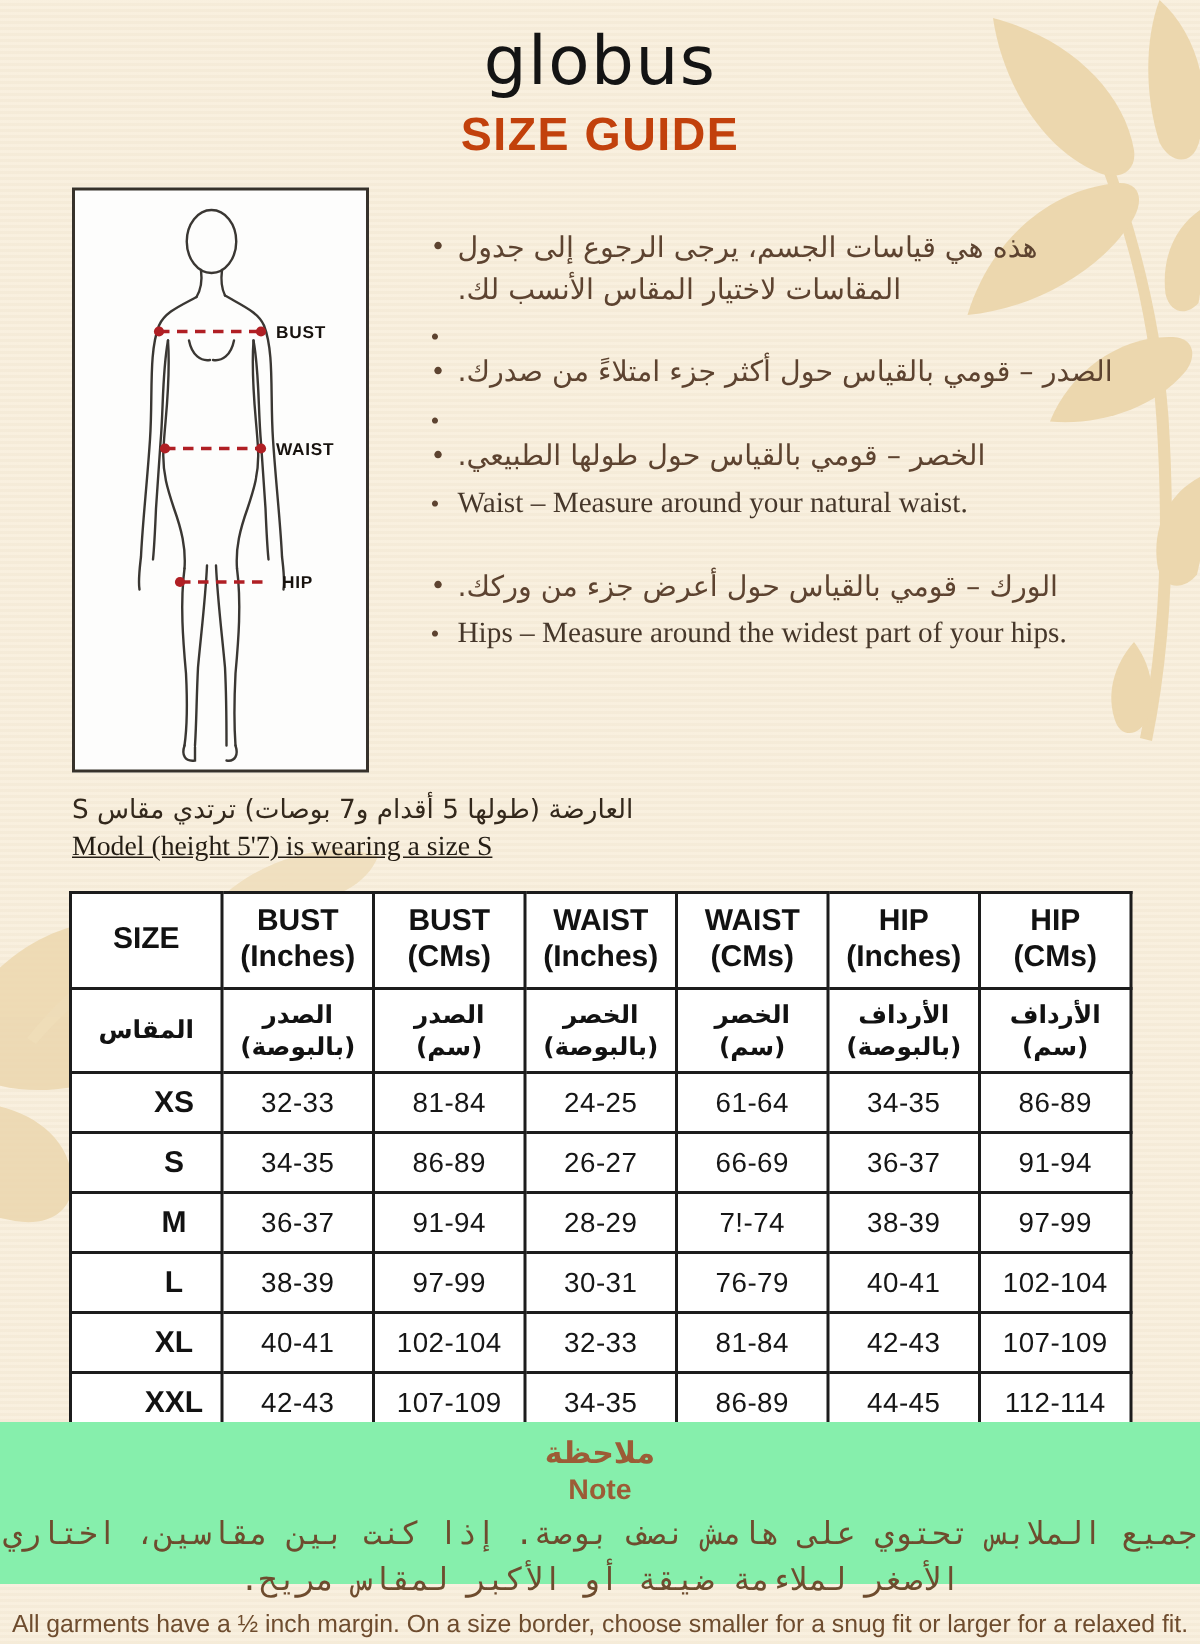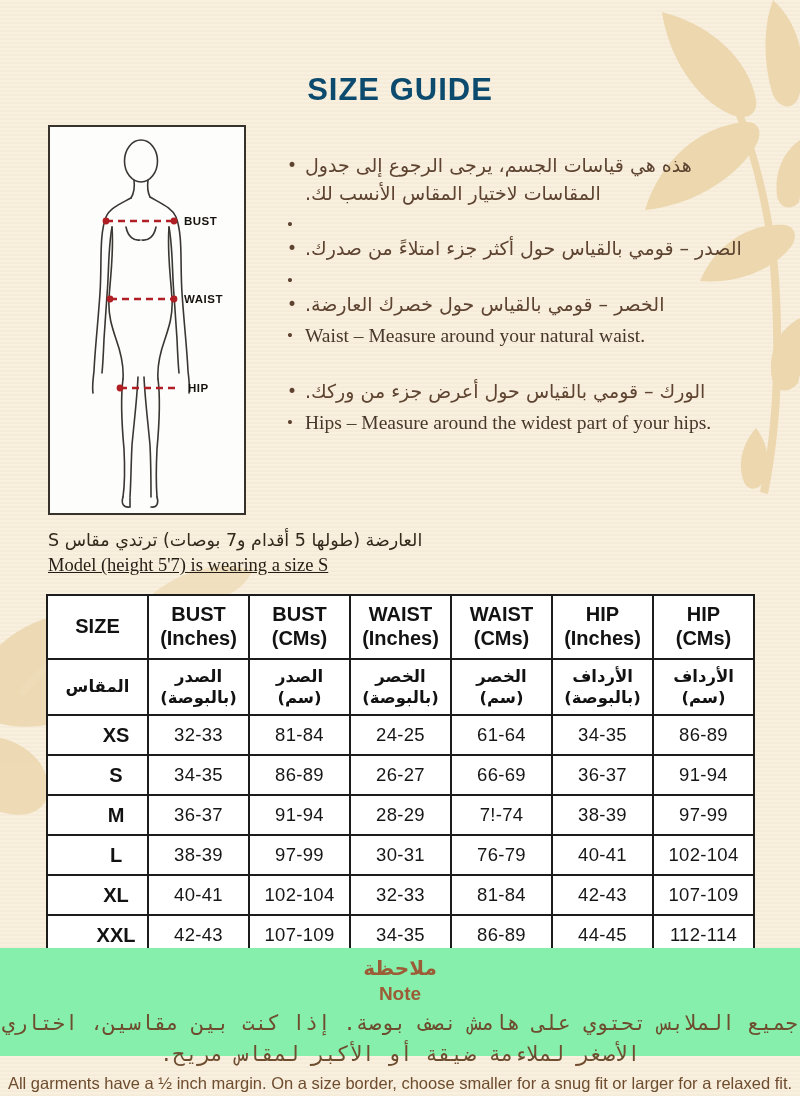--- a/index.html
+++ b/index.html
@@ -14,21 +14,21 @@
   .content{position:absolute;inset:0;z-index:1;}
 
   
   .brand{
     position:absolute;top:16px;left:0;width:100%;text-align:center;
     font-size:45px;line-height:1.1;color:#141414;letter-spacing:1px;
     font-family:"DejaVu Sans", sans-serif;
   }
   .guide-title{
     position:absolute;top:72px;left:0;width:100%;text-align:center;
-    font-size:31px;font-weight:bold;color:#0c4a6e;letter-spacing:1px;
+    font-size:31px;font-weight:bold;color:#c2410c;letter-spacing:1px;
   }
 
   
   .figure-box{
     position:absolute;left:48px;top:125px;width:198px;height:390px;
     background:#fdfdfc;border:2px solid #37322b;box-sizing:border-box;
   }
 
   
   .bullets{position:absolute;left:283px;top:152px;width:472px;}
@@ -94,20 +94,21 @@
   </g>
   <g fill="#efddb9" opacity="0.8">
     <path d="M150,596 C180,570 222,560 252,571 C242,596 205,611 150,596 Z"></path>
     <path d="M58,642 C80,611 116,596 152,601 C141,627 100,643 58,642 Z"></path>
     <path d="M18,692 C60,640 122,601 202,580 L204,586 C126,608 66,647 24,696 Z"></path>
   </g>
 </svg>
 
 <div class="content">
 
+  <div class="brand">globus</div>
   <div class="guide-title">SIZE GUIDE</div>
 
   <div class="figure-box">
     <svg width="194" height="386" viewBox="0 0 194 386" xmlns="http://www.w3.org/2000/svg">
       <g fill="none" stroke="#3a3733" stroke-width="1.6" stroke-linecap="round">
         <ellipse cx="91" cy="34" rx="16.5" ry="21"></ellipse>
         <path d="M84,53 C85,61 84,66 81,71"></path>
         <path d="M98,53 C97,61 98,66 100,70"></path>
         <path d="M81,71 C70,77 60,81 56,90 C49,108 52,136 50,166 C48,196 45,222 44,244 C43,253 42,260 43,266"></path>
         <path d="M100,70 C112,77 122,81 126,90 C133,108 130,136 132,166 C134,196 137,222 138,244 C139,253 140,260 139,266"></path>
@@ -157,21 +158,21 @@
     <div class="bullet-group">
       <div class="b-line b-ar">
           <span class="b-dot">•</span>
           <span class="b-text">الصدر – قومي بالقياس حول أكثر جزء امتلاءً من صدرك.</span>
         </div>
       <div class="b-line b-en"><span class="b-dot">•</span></div>
     </div>
     <div class="bullet-group">
       <div class="b-line b-ar">
           <span class="b-dot">•</span>
-          <span class="b-text">الخصر – قومي بالقياس حول خصرك العارضة.</span>
+          <span class="b-text">الخصر – قومي بالقياس حول طولها الطبيعي.</span>
         </div>
       <div class="b-line b-en"><span class="b-dot">•</span><span class="b-text">Waist – Measure around your natural waist.</span></div>
     </div>
     <div class="bullet-group">
       <div class="b-line b-ar">
           <span class="b-dot">•</span>
           <span class="b-text">الورك – قومي بالقياس حول أعرض جزء من وركك.</span>
         </div>
       <div class="b-line b-en"><span class="b-dot">•</span><span class="b-text">Hips – Measure around the widest part of your hips.</span></div>
     </div>

